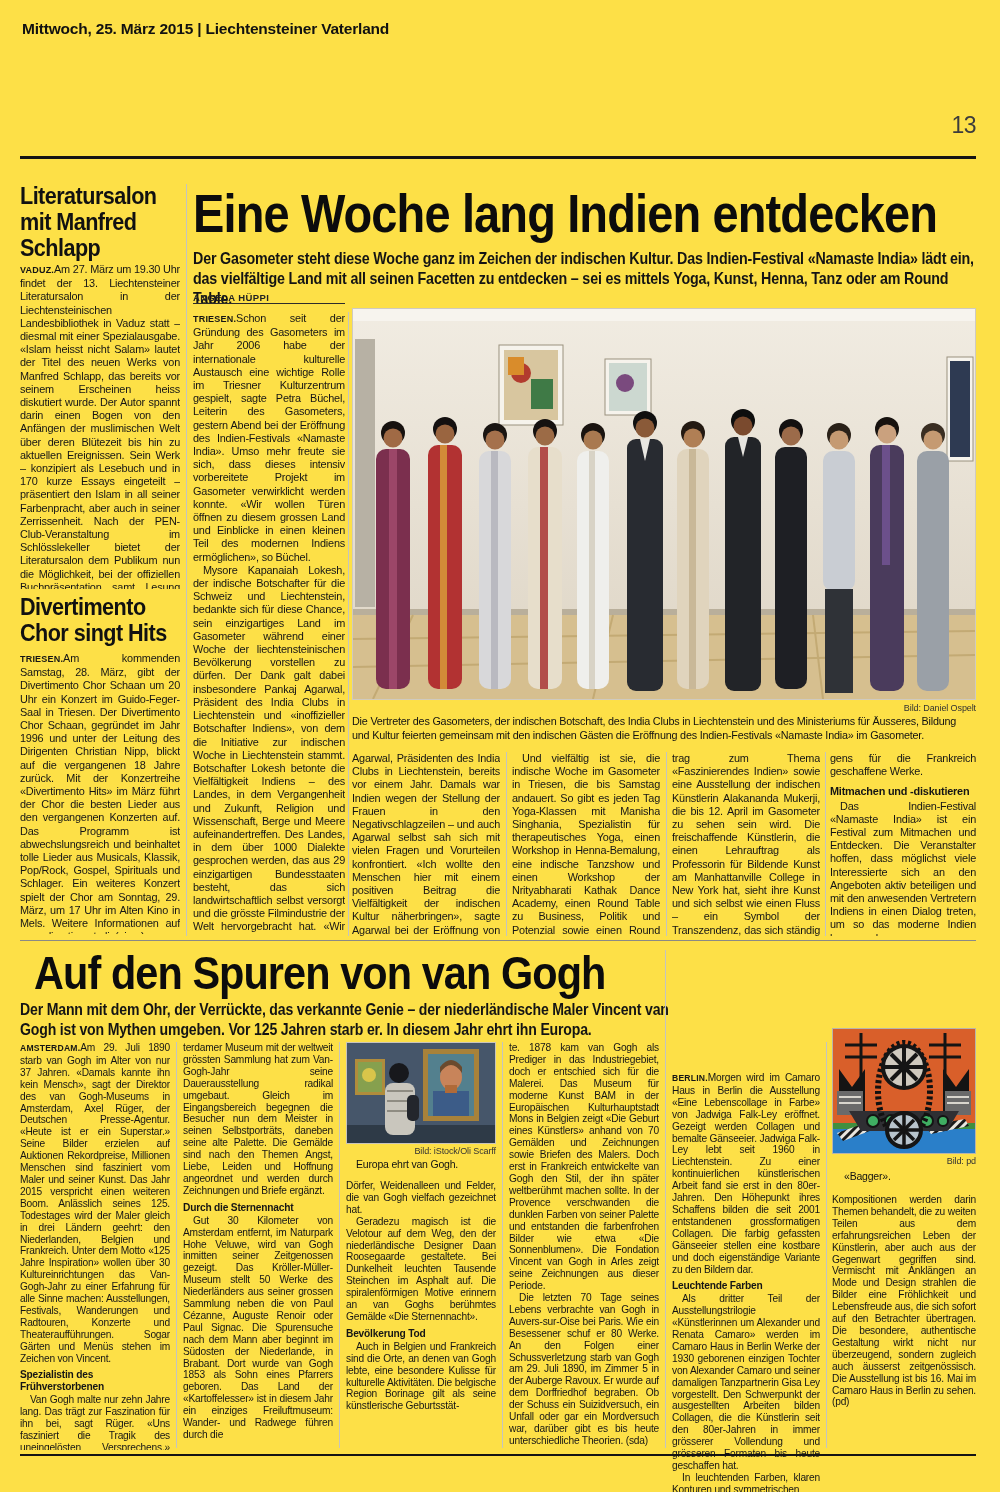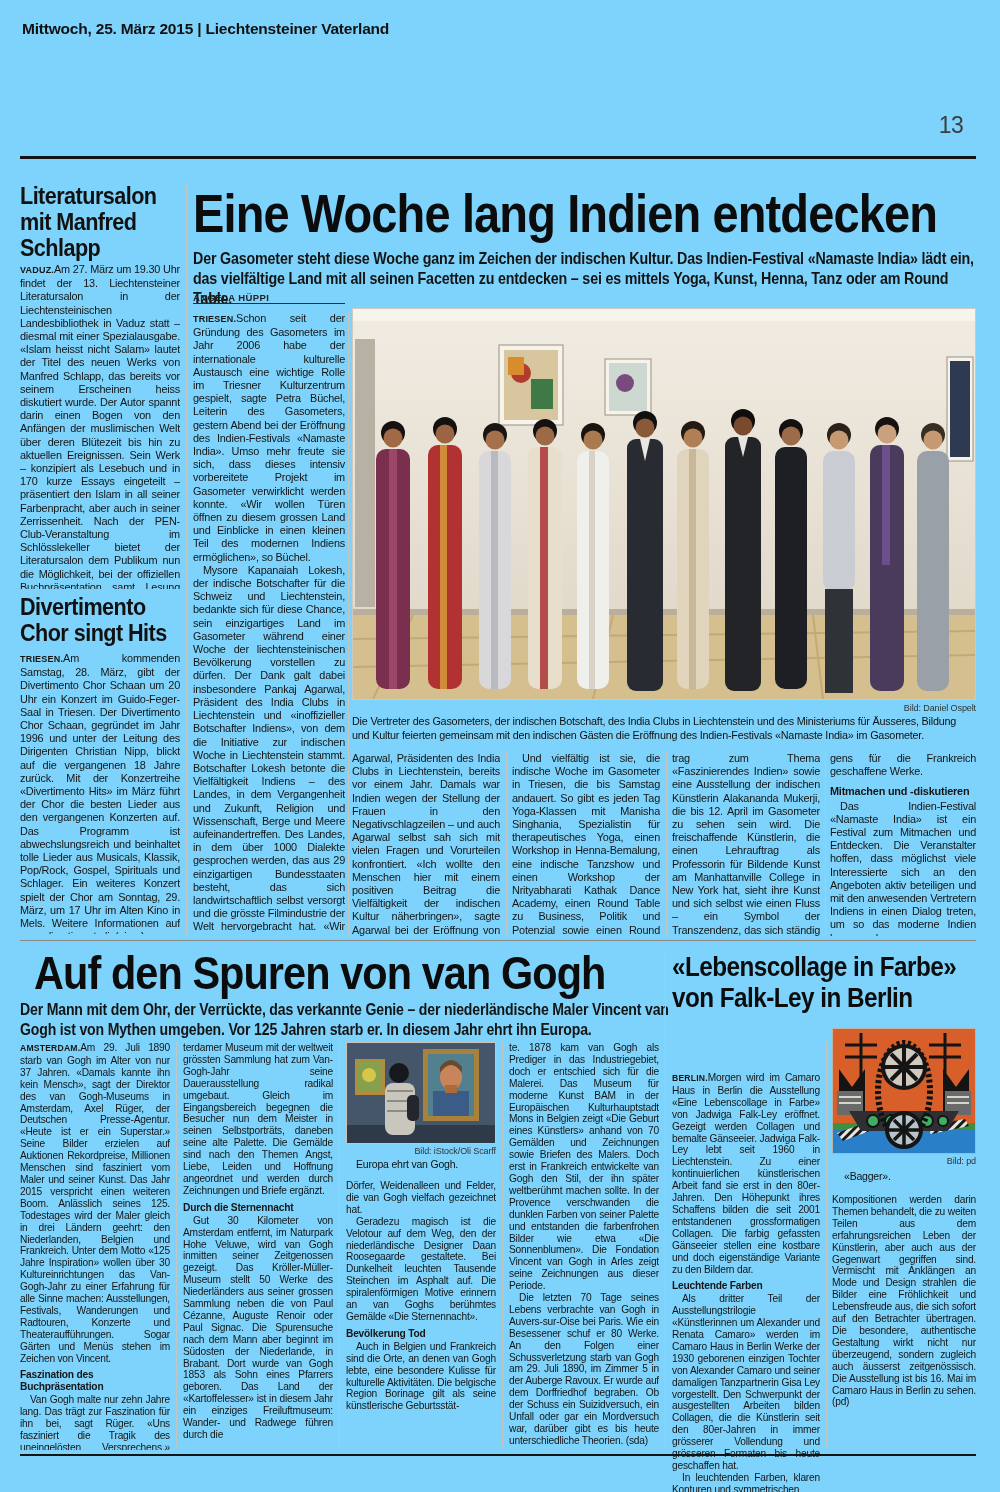--- a/index.html
+++ b/index.html
@@ -1,24 +1,24 @@
 <!DOCTYPE html>
 <html lang="de"><head>
 <meta charset="utf-8">
 <style>
   html,body{margin:0;padding:0;background:#e9e9e9;}
-  .page{position:relative;width:1000px;height:1492px;background:#7dd3fc;margin:0 auto;
+  .page{position:relative;width:1000px;height:1492px;background:#fde047;margin:0 auto;
         font-family:"Liberation Sans","DejaVu Sans",sans-serif;color:#151515;overflow:hidden;}
   .abs{position:absolute;}
   .sq{transform-origin:0 0;}
   .cx{display:inline-block;transform-origin:0 0;white-space:nowrap;}
 
   .dateline-top{font-size:15.5px;font-weight:bold;letter-spacing:-0.2px;color:#111;}
   .kultur{font-size:92px;line-height:0.95;font-weight:bold;color:#1e4096;letter-spacing:-3px;}
-  .pageno{font-size:23px;color:#3c3c3c;text-align:center;letter-spacing:-0.5px;}
+  .pageno{font-size:23px;color:#3c3c3c;text-align:right;letter-spacing:-0.5px;}
   .hrule{background:#141414;}
   .vline{background:#c4c4c0;width:1px;}
   .hline{background:#8a8a86;height:1px;}
 
   .ltitle{font-size:24px;line-height:26px;font-weight:bold;letter-spacing:-0.6px;color:#111;}
   .headline{font-weight:bold;color:#0c0c0c;}
   .lede{font-weight:bold;color:#141414;letter-spacing:-0.2px;}
   .byline{font-size:9.5px;font-weight:bold;letter-spacing:0.4px;color:#222;
           border-bottom:1px solid #2c2c2c;}
 
@@ -209,21 +209,21 @@
 
   <div class="abs hline" style="left:20px;top:940px;width:956px;"></div>
 
   <div class="abs headline" style="left:34px;top:950px;font-size:46px;line-height:46px;letter-spacing:-1px;">
     <span class="cx" style="transform:scaleX(.9);">Auf den Spuren von van Gogh</span>
   </div>
   <div class="abs lede sq" style="left:20px;top:1000px;width:740px;transform:scaleX(.88);font-size:16px;line-height:19.5px;">Der Mann mit dem Ohr, der Verrückte, das verkannte Genie – der niederländische Maler Vincent van Gogh ist von Mythen umgeben. Vor 125 Jahren starb er. In diesem Jahr ehrt ihn Europa.</div>
 
   <div class="abs art-body bot-body" style="left:20px;top:1042px;width:150px;height:408px;">
     <p><span class="dl">AMSTERDAM.</span><span>Am 29. Juli 1890 starb van Gogh im Alter von nur 37 Jahren. «Damals kannte ihn kein Mensch», sagt der Direktor des van Gogh-Museums in Amsterdam, Axel Rüger, der Deutschen Presse-Agentur. «Heute ist er ein Superstar.» Seine Bilder erzielen auf Auktionen Rekordpreise, Millionen Menschen sind fasziniert vom Maler und seiner Kunst. Das Jahr 2015 verspricht einen weiteren Boom. Anlässlich seines 125. Todestages wird der Maler gleich in drei Ländern geehrt: den Niederlanden, Belgien und Frankreich. Unter dem Motto «125 Jahre Inspiration» wollen über 30 Kultureinrichtungen das Van-Gogh-Jahr zu einer Erfahrung für alle Sinne machen: Ausstellungen, Festivals, Wanderungen und Radtouren, Konzerte und Theateraufführungen. Sogar Gärten und Menüs stehen im Zeichen von Vincent.</span></p>
-    <p class="subhead">Faszination des Buchpräsentation</p>
+    <p class="subhead">Spezialistin des Frühverstorbenen</p>
     <p class="ind">Van Gogh malte nur zehn Jahre lang. Das trägt zur Faszination für ihn bei, sagt Rüger. «Uns fasziniert die Tragik des uneingelösten Versprechens.» Das Ams-</p>
   </div>
 
   <div class="abs art-body bot-body" style="left:183px;top:1042px;width:150px;height:408px;">
     <p>terdamer Museum mit der weltweit grössten Sammlung hat zum Van-Gogh-Jahr seine Dauerausstellung radikal umgebaut. Gleich im Eingangsbereich begegnen die Besucher nun dem Meister in seinen Selbstporträts, daneben seine alte Palette. Die Gemälde sind nach den Themen Angst, Liebe, Leiden und Hoffnung angeordnet und werden durch Zeichnungen und Briefe ergänzt.</p>
     <p class="subhead">Durch die Sternennacht</p>
     <p class="ind">Gut 30 Kilometer von Amsterdam entfernt, im Naturpark Hohe Veluwe, wird van Gogh inmitten seiner Zeitgenossen gezeigt. Das Kröller-Müller-Museum stellt 50 Werke des Niederländers aus seiner grossen Sammlung neben die von Paul Cézanne, Auguste Renoir oder Paul Signac. Die Spurensuche nach dem Mann aber beginnt im Südosten der Niederlande, in Brabant. Dort wurde van Gogh 1853 als Sohn eines Pfarrers geboren. Das Land der «Kartoffelesser» ist in diesem Jahr ein einziges Freiluftmuseum: Wander- und Radwege führen durch die</p>
   </div>
 
   <div class="abs" style="left:346px;top:1042px;width:150px;height:102px;border:1px solid #c9c4ba;box-sizing:border-box;">
@@ -259,24 +259,20 @@
     <p class="ind">Geradezu magisch ist die Velotour auf dem Weg, den der niederländische Designer Daan Roosegaarde gestaltete. Bei Dunkelheit leuchten Tausende Steinchen im Asphalt auf. Die spiralenförmigen Motive erinnern an van Goghs berühmtes Gemälde «Die Sternennacht».</p>
     <p class="subhead">Bevölkerung Tod</p>
     <p class="ind">Auch in Belgien und Frankreich sind die Orte, an denen van Gogh lebte, eine besondere Kulisse für kulturelle Aktivitäten. Die belgische Region Borinage gilt als seine künstlerische Geburtsstät-</p>
   </div>
 
   <div class="abs art-body bot-body" style="left:509px;top:1042px;width:150px;height:408px;">
     <p>te. 1878 kam van Gogh als Prediger in das Industriegebiet, doch er entschied sich für die Malerei. Das Museum für moderne Kunst BAM in der Europäischen Kulturhauptstadt Mons in Belgien zeigt «Die Geburt eines Künstlers» anhand von 70 Gemälden und Zeichnungen sowie Briefen des Malers. Doch erst in Frankreich entwickelte van Gogh den Stil, der ihn später weltberühmt machen sollte. In der Provence verschwanden die dunklen Farben von seiner Palette und entstanden die farbenfrohen Bilder wie etwa «Die Sonnenblumen». Die Fondation Vincent van Gogh in Arles zeigt seine Zeichnungen aus dieser Periode.</p>
     <p class="ind">Die letzten 70 Tage seines Lebens verbrachte van Gogh in Auvers-sur-Oise bei Paris. Wie ein Besessener schuf er 80 Werke. An den Folgen einer Schussverletzung starb van Gogh am 29. Juli 1890, im Zimmer 5 in der Auberge Ravoux. Er wurde auf dem Dorffriedhof begraben. Ob der Schuss ein Suizidversuch, ein Unfall oder gar ein Mordversuch war, darüber gibt es bis heute unterschiedliche Theorien. (sda)</p>
   </div>
 
-  <div class="abs headline" style="left:672px;top:952px;font-size:27px;line-height:31px;letter-spacing:-0.6px;">
-    <div><span class="cx" style="transform:scaleX(.9);">«Lebenscollage in Farbe»</span></div>
-    <div><span class="cx" style="transform:scaleX(.9);">von Falk-Ley in Berlin</span></div>
-  </div>
 
   <div class="abs art-body bot-body" style="left:672px;top:1072px;width:148px;height:428px;">
     <p><span class="dl">BERLIN.</span><span>Morgen wird im Camaro Haus in Berlin die Ausstellung «Eine Lebenscollage in Farbe» von Jadwiga Falk-Ley eröffnet. Gezeigt werden Collagen und bemalte Gänseeier. Jadwiga Falk-Ley lebt seit 1960 in Liechtenstein. Zu einer kontinuierlichen künstlerischen Arbeit fand sie erst in den 80er-Jahren. Den Höhepunkt ihres Schaffens bilden die seit 2001 entstandenen grossformatigen Collagen. Die farbig gefassten Gänseeier stellen eine kostbare und doch eigenständige Variante zu den Bildern dar.</span></p>
     <p class="subhead">Leuchtende Farben</p>
     <p class="ind">Als dritter Teil der Ausstellungstrilogie «Künstlerinnen um Alexander und Renata Camaro» werden im Camaro Haus in Berlin Werke der 1930 geborenen einzigen Tochter von Alexander Camaro und seiner damaligen Tanzpartnerin Gisa Ley vorgestellt. Den Schwerpunkt der ausgestellten Arbeiten bilden Collagen, die die Künstlerin seit den 80er-Jahren in immer grösserer Vollendung und grösseren Formaten bis heute geschaffen hat.</p>
     <p class="ind">In leuchtenden Farben, klaren Konturen und symmetrischen</p>
   </div>
 
   <div class="abs" style="left:832px;top:1028px;width:144px;height:126px;border:1px solid #b9b4aa;box-sizing:border-box;">
     <svg width="142" height="124" viewBox="0 0 142 124" preserveAspectRatio="none">

